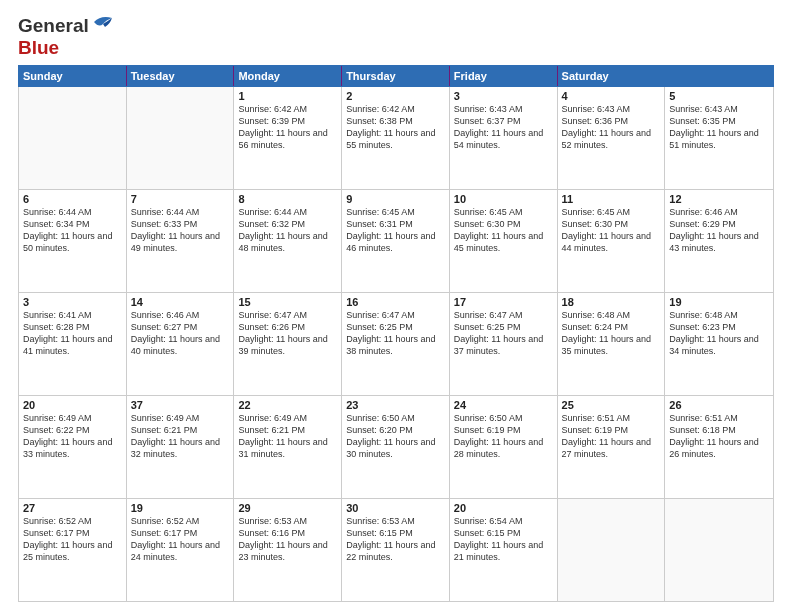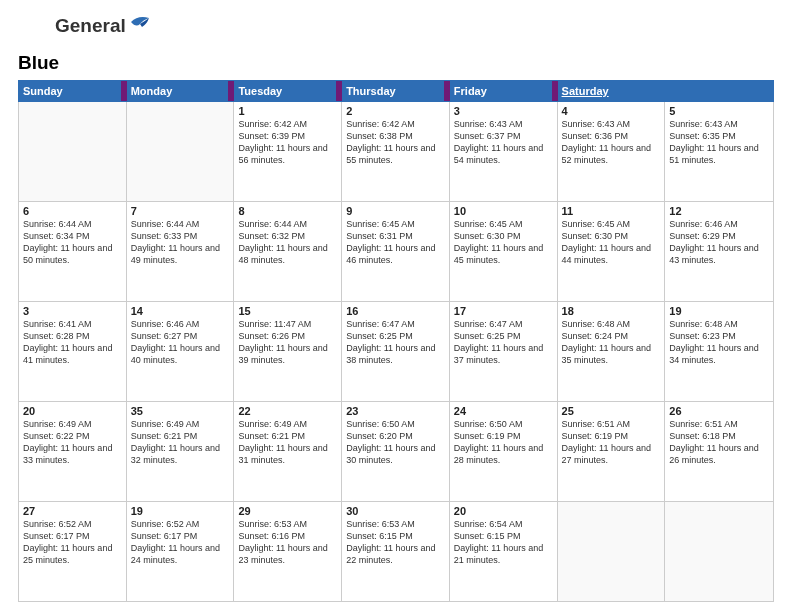--- a/index.html
+++ b/index.html
@@ -46,23 +46,23 @@
       grid-template-columns: repeat(7, 1fr);
       background: #2e6db4;
       border: 1px solid #2e6db4;
     }
     .cal-header-cell {
       color: #fff;
       font-size: 11px;
       font-weight: bold;
       padding: 4px 4px;
       text-align: left;
-      border-right: 6px solid #701a75;
-    }
-    .cal-header-cell:last-child { border-right: none; text-decoration: underline; }
+      border-right: 1px solid #701a75;
+    }
+    .cal-header-cell:last-child { border-right: none; }
     .cal-body {
       display: flex;
       flex-direction: column;
       flex: 1;
       border-left: 1px solid #ccc;
       border-right: 1px solid #ccc;
       border-bottom: 1px solid #ccc;
     }
     .cal-week {
       display: grid;
@@ -100,43 +100,43 @@
   </style>
 </head>
 <body>
 
 <div class="page">
   <div class="header">
     <div class="logo-container">
   <div style="display:flex;flex-direction:column;align-items:flex-start;line-height:1.1;">
     <div style="display:flex;align-items:flex-start;">
       <div style="display:flex;flex-direction:column;align-items:flex-start;">
-        <div style="display:flex;align-items:center;margin-left:37px;">
+        <div style="display:flex;align-items:center;">
           <span style="font-size:19px;font-weight:bold;color:#333;">General</span>
           <svg width="22" height="16" viewBox="0 0 22 16" style="margin-left:2px;margin-top:-6px;">
             <path d="M3,7 Q10,0 21,3 Q15,5 12,9 Q8,13 3,7Z" fill="#2e6db4"></path>
             <path d="M12,9 Q17,6 21,3 Q19,9 14,12Z" fill="#1a5099"></path>
           </svg>
         </div>
-        <span style="font-size:19px;font-weight:bold;color:#000000;margin-top:16px;">Blue</span>
+        <span style="font-size:19px;font-weight:bold;color:#b91c1c;margin-top:1px;">Blue</span>
       </div>
     </div>
   </div>
 </div>
     <div class="title-block">
       <div class="month-title"></div>
       <div class="location"></div>
     </div>
   </div>
 
   <div class="calendar">
     <div class="cal-header">
     <div class="cal-header-cell">Sunday</div>
+        <div class="cal-header-cell">Tuesday</div>
         <div class="cal-header-cell">Monday</div>
-        <div class="cal-header-cell">Tuesday</div>
         <div class="cal-header-cell">Thursday</div>
         <div class="cal-header-cell">Friday</div>
         <div class="cal-header-cell">Saturday</div>
       </div>
     <div class="cal-body">
     <div class="cal-week">
           <div class="cal-cell empty"></div>
           <div class="cal-cell empty"></div>
           <div class="cal-cell">
             <span class="day-num">1</span>
@@ -221,21 +221,21 @@
 Daylight: 11 hours and 41 minutes.</div>
           </div>
           <div class="cal-cell">
             <span class="day-num">14</span>
             <div class="cell-info">Sunrise: 6:46 AM
 Sunset: 6:27 PM
 Daylight: 11 hours and 40 minutes.</div>
           </div>
           <div class="cal-cell">
             <span class="day-num">15</span>
-            <div class="cell-info">Sunrise: 11:47 AM
+            <div class="cell-info">Sunrise: 6:47 AM
 Sunset: 6:26 PM
 Daylight: 11 hours and 39 minutes.</div>
           </div>
           <div class="cal-cell">
             <span class="day-num">16</span>
             <div class="cell-info">Sunrise: 6:47 AM
 Sunset: 6:25 PM
 Daylight: 11 hours and 38 minutes.</div>
           </div>
           <div class="cal-cell">
@@ -258,21 +258,21 @@
           </div>
         </div>
         <div class="cal-week">
           <div class="cal-cell">
             <span class="day-num">20</span>
             <div class="cell-info">Sunrise: 6:49 AM
 Sunset: 6:22 PM
 Daylight: 11 hours and 33 minutes.</div>
           </div>
           <div class="cal-cell">
-            <span class="day-num">35</span>
+            <span class="day-num">37</span>
             <div class="cell-info">Sunrise: 6:49 AM
 Sunset: 6:21 PM
 Daylight: 11 hours and 32 minutes.</div>
           </div>
           <div class="cal-cell">
             <span class="day-num">22</span>
             <div class="cell-info">Sunrise: 6:49 AM
 Sunset: 6:21 PM
 Daylight: 11 hours and 31 minutes.</div>
           </div>

